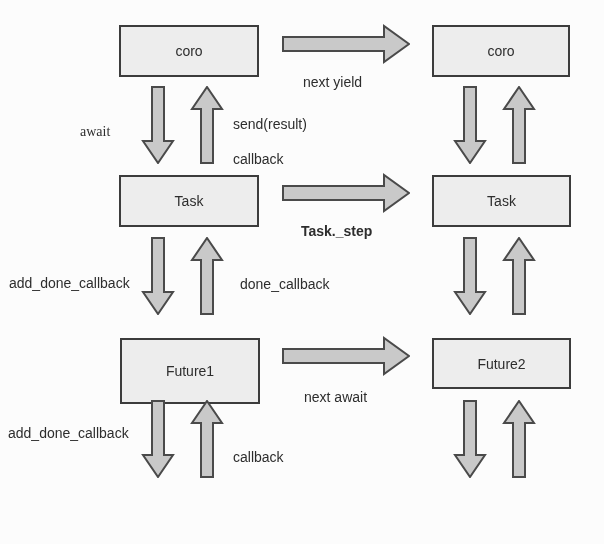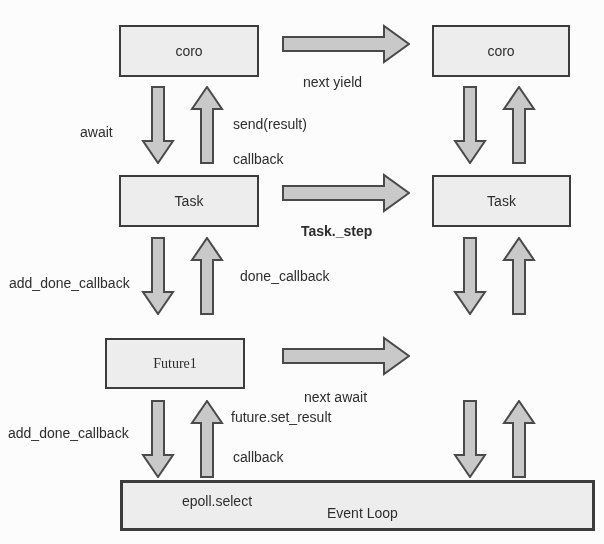--- a/index.html
+++ b/index.html
@@ -71,27 +71,24 @@
 <div id="canvas">
 
   <div class="node" style="left:119px; top:25px; width:140px; height:52px;">coro</div>
 
   <div class="node" style="left:432px; top:25px; width:138px; height:52px;">coro</div>
 
   <div class="node" style="left:119px; top:175px; width:140px; height:52px;">Task</div>
 
   <div class="node" style="left:432px; top:175px; width:139px; height:52px;">Task</div>
 
-  <div class="node" style="left:105px; top:338px; width:140px; height:51px;font-family:Liberation Serif, serif;">Future1</div>
+  <div class="node" style="left:120px; top:338px; width:140px; height:66px;">Future1</div>
 
+  <div class="node" style="left:432px; top:338px; width:139px; height:51px;">Future2</div>
 
-  <div class="node eventloop" style="left:120px; top:480px; width:475px; height:51px;">
-    <span class="el-text" style="left:59px; top:10px;">epoll.select</span>
-    <span class="el-text" style="left:204px; top:22px;">Event Loop</span>
-  </div>
 
   <svg class="arrow" style="left:282px; top:24px;" width="128" height="40">
     <polygon points="1,13 102,13 102,2 127,20 102,38 102,27 1,27"></polygon>
   </svg>
 
   <svg class="arrow" style="left:282px; top:173px;" width="128" height="40">
     <polygon points="1,13 102,13 102,2 127,20 102,38 102,27 1,27"></polygon>
   </svg>
 
   <svg class="arrow" style="left:282px; top:336px;" width="128" height="40">
@@ -137,31 +134,30 @@
     <polygon points="11,1 23,1 23,55 32,55 17,77 2,55 11,55"></polygon>
   </svg>
   <svg class="arrow" style="left:502px; top:400px;" width="34" height="78">
     <polygon points="11,77 23,77 23,23 32,23 17,1 2,23 11,23"></polygon>
   </svg>
 
   <span class="lbl" style="left:303px; top:74px;">next yield</span>
 
   <span class="lbl" style="left:233px; top:116px;">send(result)</span>
 
-  <span class="lbl" style="left:80px; top:124px;">await</span>
+  <span class="lbl" style="left:80px; top:124px;font-family:Liberation Serif, serif;">await</span>
 
   <span class="lbl" style="left:233px; top:151px;">callback</span>
 
   <span class="lbl" style="left:301px; top:223px;font-weight:bold;">Task._step</span>
 
   <span class="lbl" style="left:9px; top:275px;">add_done_callback</span>
 
-  <span class="lbl" style="left:240px; top:268px;">done_callback</span>
+  <span class="lbl" style="left:240px; top:276px;">done_callback</span>
 
   <span class="lbl" style="left:304px; top:389px;">next await</span>
 
-  <span class="lbl" style="left:231px; top:409px;">future.set_result</span>
 
   <span class="lbl" style="left:8px; top:425px;">add_done_callback</span>
 
   <span class="lbl" style="left:233px; top:449px;">callback</span>
 
 </div>
 
 </body></html>

